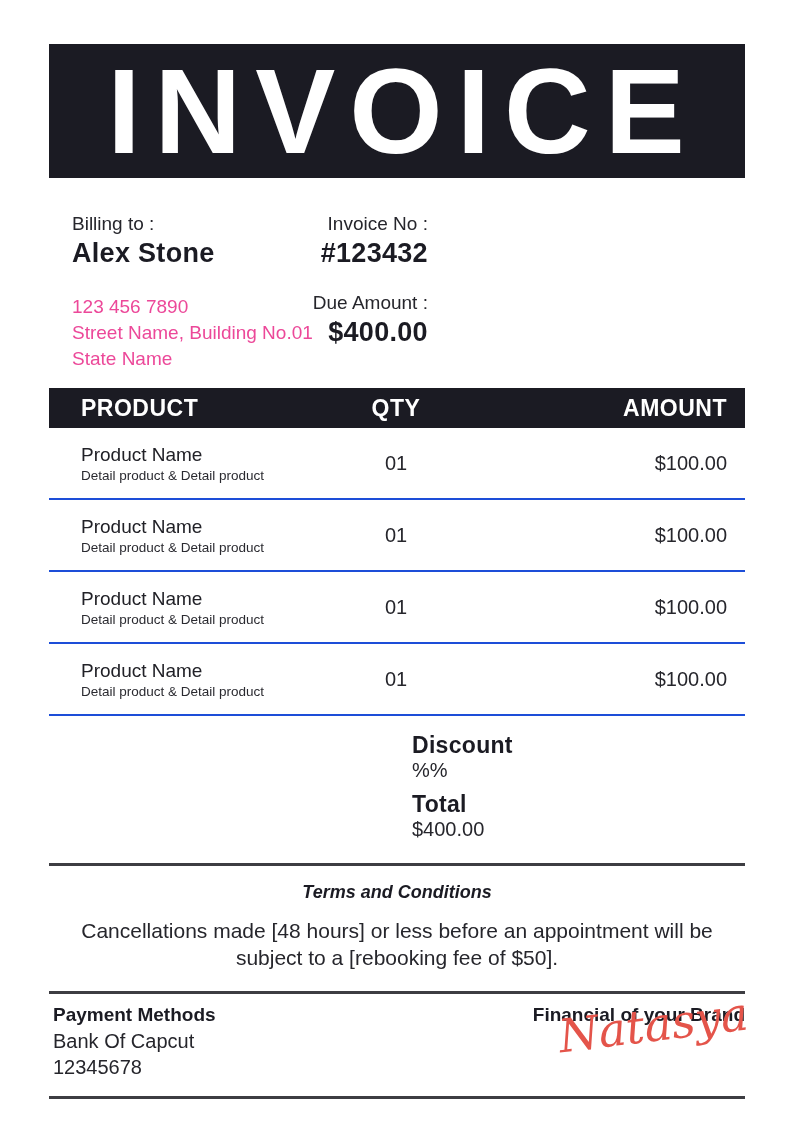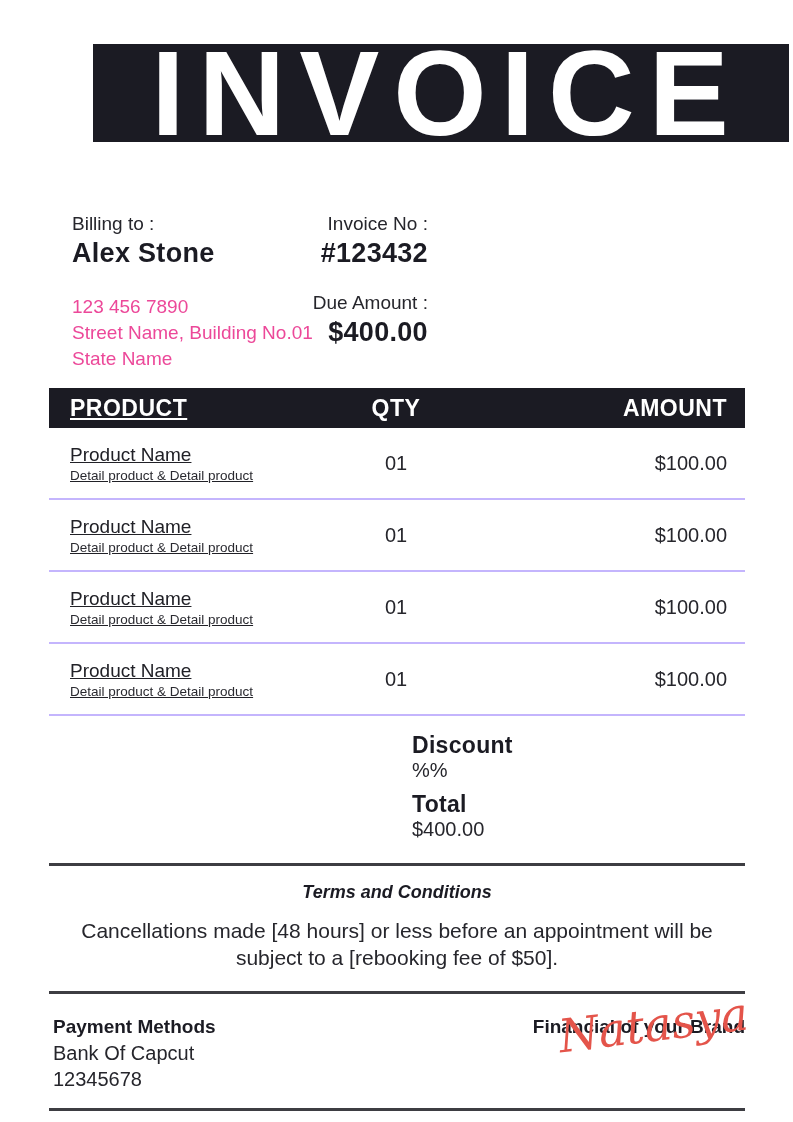--- a/index.html
+++ b/index.html
@@ -3,22 +3,22 @@
 <meta charset="utf-8">
 <style>
   html, body { margin:0; padding:0; background:#ffffff; }
   .page {
     position:relative; width:793px; height:1122px; background:#ffffff;
     font-family:"Liberation Sans", sans-serif; color:#212127; overflow:hidden;
   }
 
   
   .title-bar {
-    position:absolute; left:49px; top:44px; width:696px; height:98px;
-    background:#1b1b23; display:flex; align-items:center; justify-content:center;margin-left:44px;
+    position:absolute; left:49px; top:44px; width:696px; height:134px;
+    background:#1b1b23; display:flex; align-items:center; justify-content:center;
   }
   .title-bar h1 {
     margin:0; color:#ffffff; font-size:120px; font-weight:bold;
     letter-spacing:14px; text-indent:12px; line-height:1; white-space:nowrap;
   }
 
   
   .info {
     position:absolute; left:72px; top:213px; width:655px;
     display:flex; justify-content:flex-start;
@@ -30,44 +30,44 @@
   .meta .due-label { margin-top:23px; }
 
   
   .main { position:absolute; left:49px; top:388px; width:696px; }
 
   .thead {
     background:#1b1b23; color:#ffffff; height:40px;
     display:grid; grid-template-columns:267px 160px 1fr; align-items:center;
     font-weight:bold; font-size:23px; letter-spacing:0.5px;
   }
-  .c1 { padding-left:21px;text-decoration:underline; }
+  .c1 { padding-left:32px; }
   .c2 { text-align:center; }
   .c3 { text-align:right; padding-right:18px; }
 
   .trow {
     display:grid; grid-template-columns:267px 160px 1fr; align-items:center;
-    height:70px; border-bottom:2px solid #c4b5fd;
+    height:70px; border-bottom:2px solid #1d4ed8;
   }
   .trow .pname  { font-size:19px; color:#212127; }
   .trow .pdetail{ font-size:13.5px; margin-top:2px; color:#2a2a30; }
   .trow .c2, .trow .c3 { font-size:20px; color:#26262c; }
 
   .totals { border-bottom:3px solid #3d3d42; padding:16px 18px 22px 363px; }
   .totals .row { display:flex; justify-content:space-between; align-items:baseline;flex-direction:column; }
   .totals .row + .row { margin-top:9px; }
   .totals .lbl { font-weight:bold; font-size:23px; color:#1b1b23; letter-spacing:0.3px; }
   .totals .val { font-size:20px; color:#26262c; }
 
   .terms { border-bottom:3px solid #3d3d42; text-align:center; padding:16px 10px 20px; }
   .terms .t-title { font-weight:bold; font-size:18px; color:#1b1b23;font-style:italic; }
   .terms .t-body  { font-size:21px; line-height:27px; margin-top:14px; color:#26262c;text-align:center; }
 
   .payment {
-    border-bottom:3px solid #3d3d42; padding:20px 0 16px;
+    border-bottom:3px solid #3d3d42; padding:8px 0 16px;
     display:flex; justify-content:space-between; position:relative;
   }
   .pay-left { margin-left:4px; }
   .p-title { font-weight:bold; font-size:19px; color:#1b1b23; line-height:26px; }
   .p-line  { font-size:20px; line-height:26px; color:#26262c; }
   .sig { text-align:right; }
   .sig .s-name { font-size:20px; margin-top:28px; color:#26262c; }
   .sig-script {
     position:absolute; right:-4px; top:8px;
     color:#e4544a; font-family:"DejaVu Serif", serif; font-style:italic;

